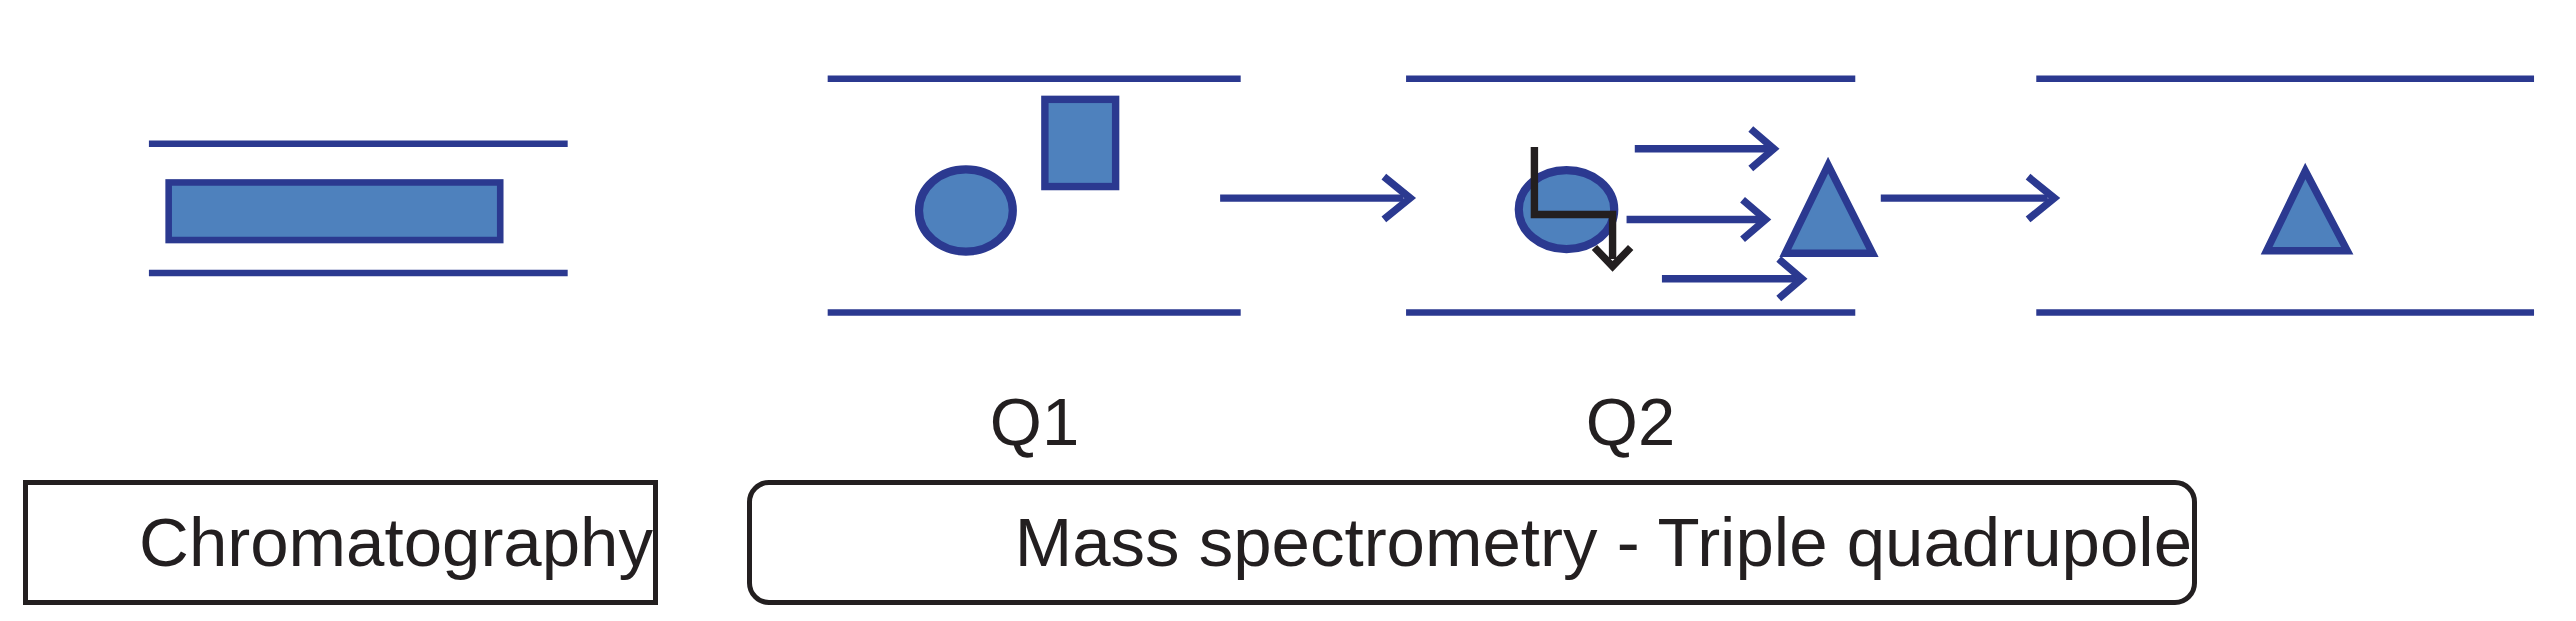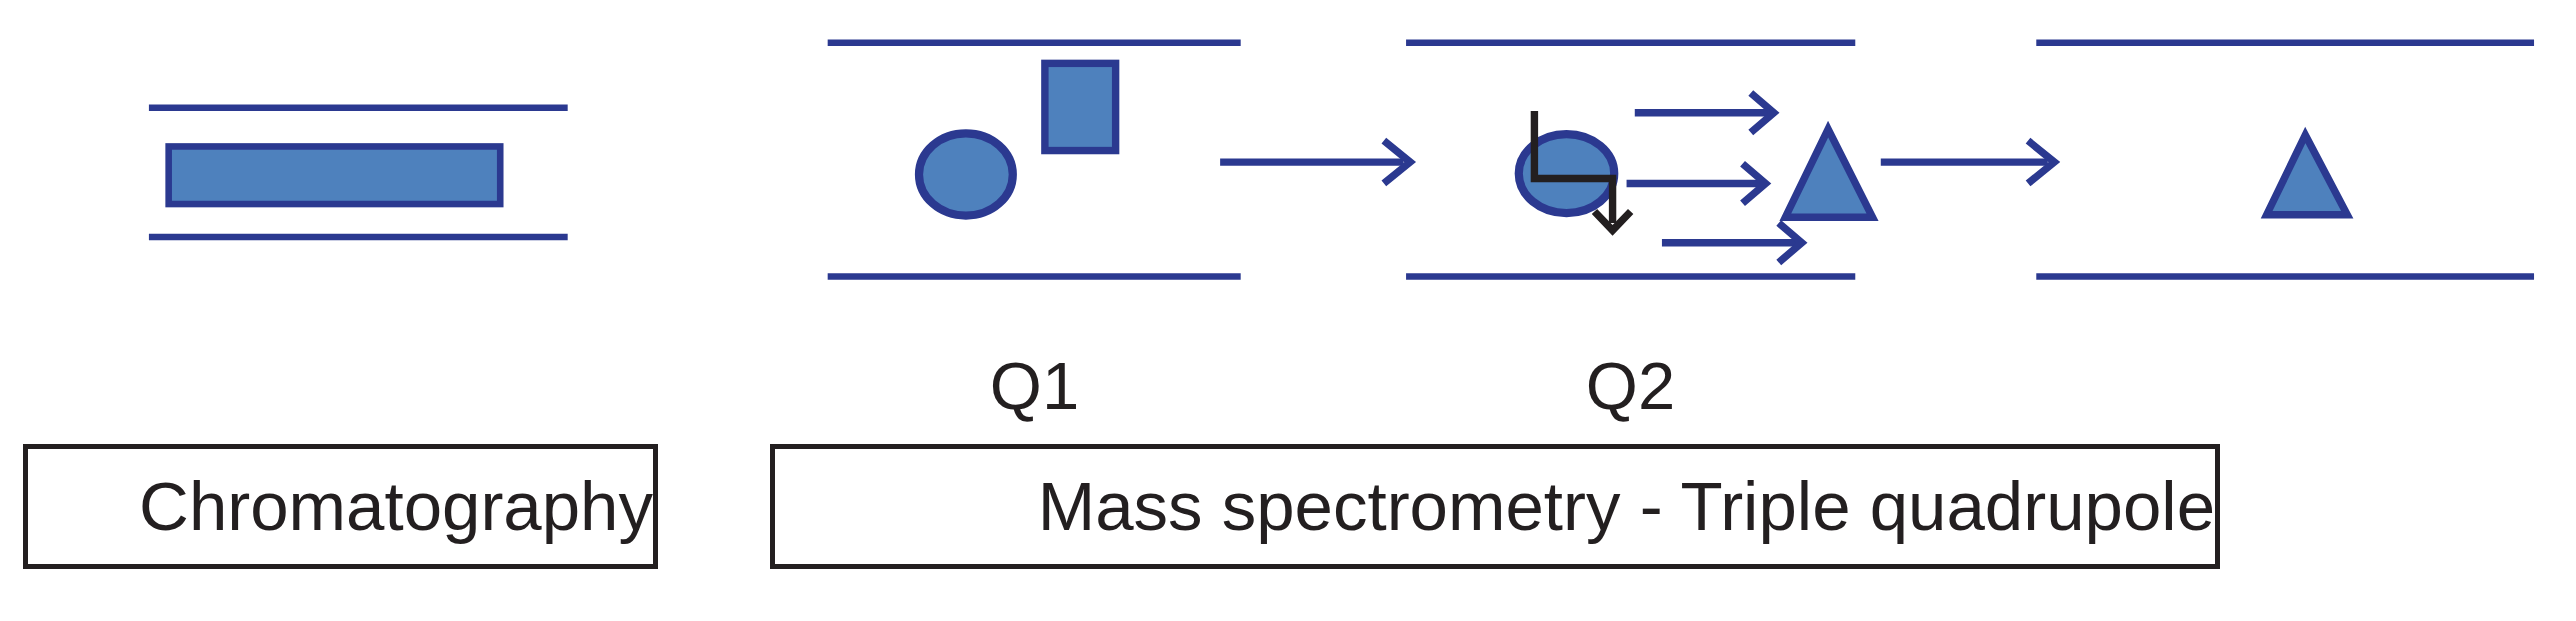--- a/index.html
+++ b/index.html
@@ -7,20 +7,21 @@
     padding: 0;
     background: #ffffff;
   }
   .canvas {
     position: relative;
     width: 2576px;
     height: 585px;
     background: var(--background, #ffffff);
     font-family: "Liberation Sans", sans-serif;
     overflow: hidden;
+    margin-top: 36px;
   }
   .diagram-svg {
     position: absolute;
     left: 0;
     top: 0;
   }
   
   .rod {
     stroke: var(--line-blue, #2B3990);
     stroke-width: 8;
@@ -128,18 +129,18 @@
     <polygon class="shape" points="2802,164 2853,261 2755,261" stroke-width="9"></polygon>
   </svg>
 
   <div class="qlabel" style="left:944px;">Q1</div>
   <div class="qlabel" style="left:1540px;">Q2</div>
 
   <div class="caption-box" style="left:23px; width:635px;">
     <span class="caption-text">Chromatography</span>
   </div>
 
-  <div class="caption-box" style="left:770px; width:1450px;">
+  <div class="caption-box" style="left:747px; width:1450px;border-radius:22px;">
     <span class="caption-text">Mass spectrometry - Triple quadrupole</span>
   </div>
 
 </div>
 
 
 </body></html>

